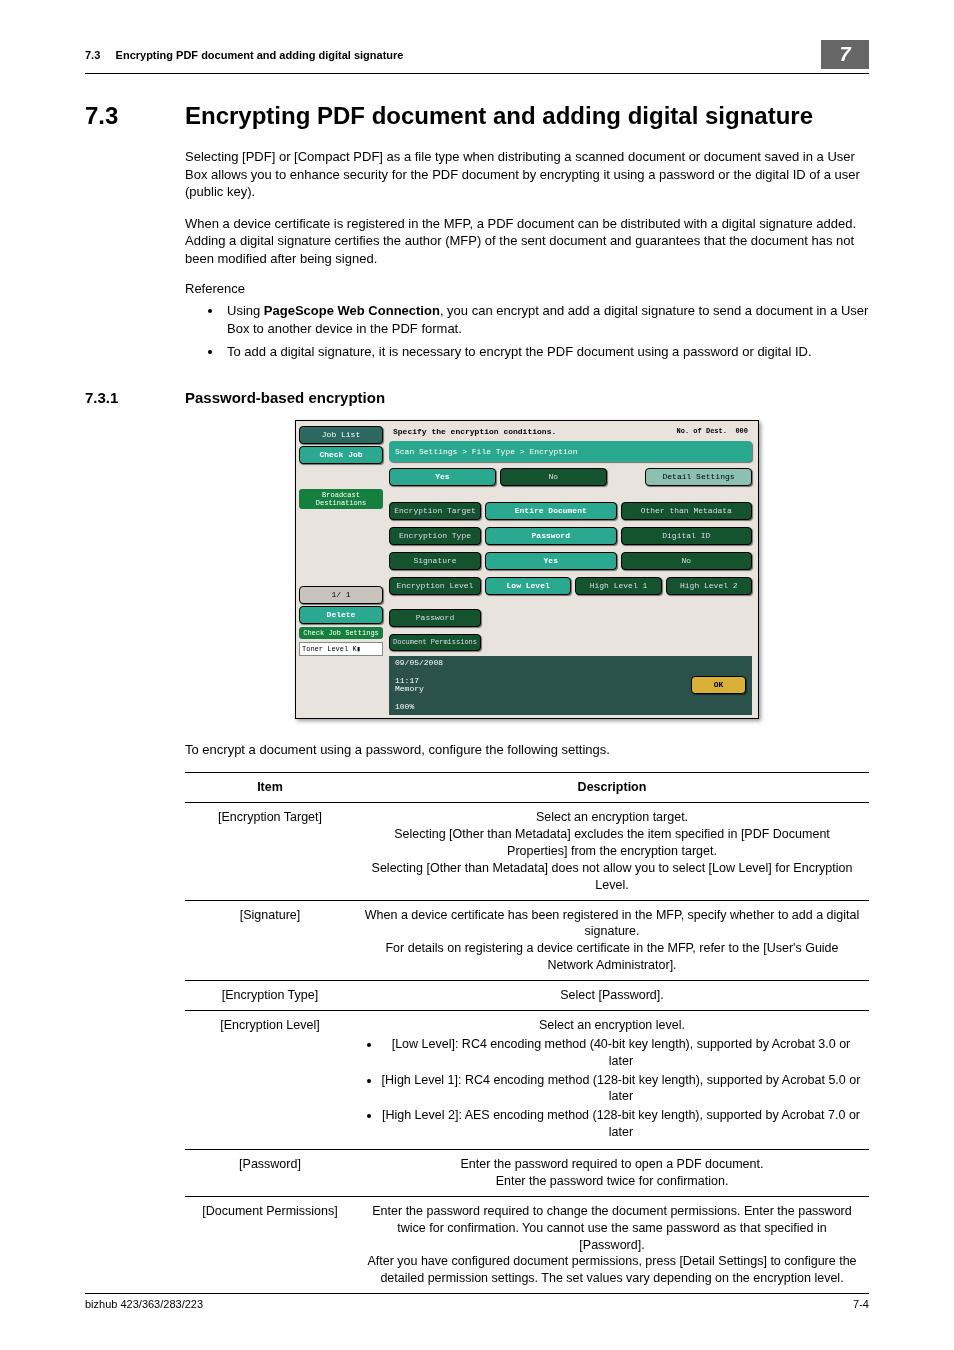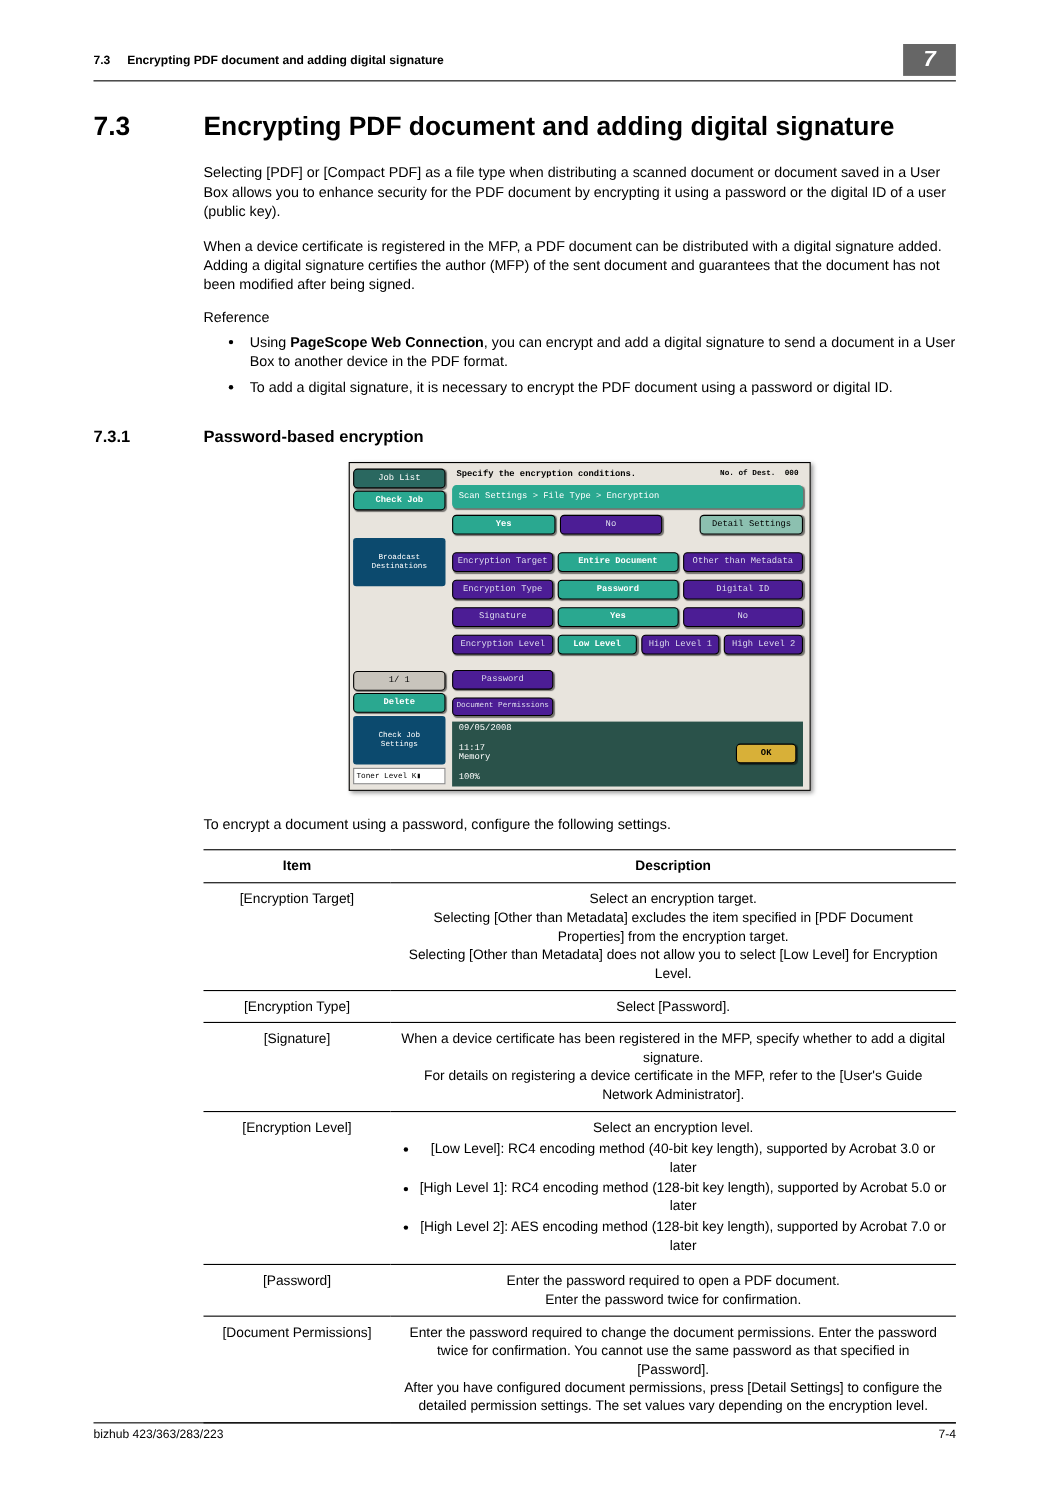--- a/index.html
+++ b/index.html
@@ -39,21 +39,21 @@
   .subsection-title { font-size: 15px; font-weight: bold; }
   .body-indent { margin-left: 100px; }
   .para { margin-bottom: 14px; line-height: 1.35; font-size: 13px; }
   .ref-label { font-size: 13px; margin-bottom: 6px; }
   ul.ref-list { list-style: disc; margin-left: 38px; margin-bottom: 20px; }
   ul.ref-list li { margin-bottom: 6px; line-height: 1.35; font-size: 13px; padding-left: 4px; }
 
   
   .panel-wrap { margin-left: 100px; margin-bottom: 22px; display:flex; justify-content:center; }
   .mfp-panel {
-    width: 420px;
+    width: 464px;
     background: #e8e4dd;
     border: 1px solid #000;
     box-shadow: 2px 2px 4px rgba(0,0,0,0.4);
     font-family: "Courier New", monospace;
     font-size: 8px;
     color: #fff;
   }
   .mfp-row { display:flex; }
   .mfp-left { width: 90px; flex-shrink:0; padding:3px; }
   .mfp-right { flex:1; padding:3px 6px 3px 3px; }
@@ -62,32 +62,32 @@
     border-radius:4px;
     text-align:center;
     padding:4px 2px;
     margin:2px 0;
     font-size:8px;
     line-height:1;
     box-shadow: 1px 1px 1px rgba(0,0,0,0.5);
   }
   .teal-dk { background:#2a6860; color:#fff; }
   .teal-br { background:#2aa890; color:#fff; font-weight:bold; }
-  .grey-b { background:#4c1d95; color:#dde; }
+  .grey-b { background:#14532d; color:#dde; }
   .grey-l { background:#c8c4bc; color:#000;font-family:Liberation Mono, monospace; }
   .teal-l { background:#8cc0b0; color:#000; }
   .ok-b  { background:#d8b038; color:#000; font-weight:bold; }
   .mfp-instr { color:#000; font-weight:bold; padding:3px 4px; display:flex; justify-content:space-between; align-items:center; }
   .mfp-bc { background:#2aa890; color:#fff; padding:6px 6px; border-radius:4px; margin:2px 0 4px 0; font-size:8px; box-shadow: 1px 1px 1px rgba(0,0,0,0.5);}
   .opt-row { display:flex; gap:4px; margin:3px 0; }
   .opt-row .mfp-btn { flex:1; }
   .lbl-col { width: 92px; flex:0 0 92px !important; }
   .status-bar { background:#2a524a; color:#fff; padding:3px 6px; display:flex; justify-content:space-between; align-items:center; font-size:8px; margin-top:3px;}
   .status-left span{ display:block; line-height:1.1;}
-  .bc-label { background:#0c4a6e; color:#fff; text-align:center; font-size:7px; padding:14px; border-radius:3px; margin:3px 0;}
+  .bc-label { background:#15803d; color:#fff; text-align:center; font-size:7px; padding:2px; border-radius:3px; margin:3px 0;}
 
   
   .desc-table {
     margin-left: 100px;
     width: calc(100% - 100px);
     border-collapse: collapse;
     font-size: 12.5px;
   }
   .desc-table th, .desc-table td {
     border-top: 1px solid #000;
@@ -227,27 +227,27 @@
     <th>Item</th>
     <th>Description</th>
   </tr>
   <tr>
     <td>[Encryption Target]</td>
     <td style="white-space:pre-line;">Select an encryption target.
 Selecting [Other than Metadata] excludes the item specified in [PDF Document Properties] from the encryption target.
 Selecting [Other than Metadata] does not allow you to select [Low Level] for Encryption Level.</td>
   </tr>
   <tr>
-    <td>[Encryption Type]</td>
-    <td>Select [Password].</td>
-  </tr>
-  <tr>
     <td>[Signature]</td>
     <td style="white-space:pre-line;">When a device certificate has been registered in the MFP, specify whether to add a digital signature.
 For details on registering a device certificate in the MFP, refer to the [User's Guide Network Administrator].</td>
+  </tr>
+  <tr>
+    <td>[Encryption Type]</td>
+    <td>Select [Password].</td>
   </tr>
   <tr>
     <td>[Encryption Level]</td>
     <td>
       <span>Select an encryption level.</span>
       <ul class="cell-ul">
         <li>[Low Level]: RC4 encoding method (40-bit key length), supported by Acrobat 3.0 or later</li>
         <li>[High Level 1]: RC4 encoding method (128-bit key length), supported by Acrobat 5.0 or later</li>
         <li>[High Level 2]: AES encoding method (128-bit key length), supported by Acrobat 7.0 or later</li>
       </ul>

